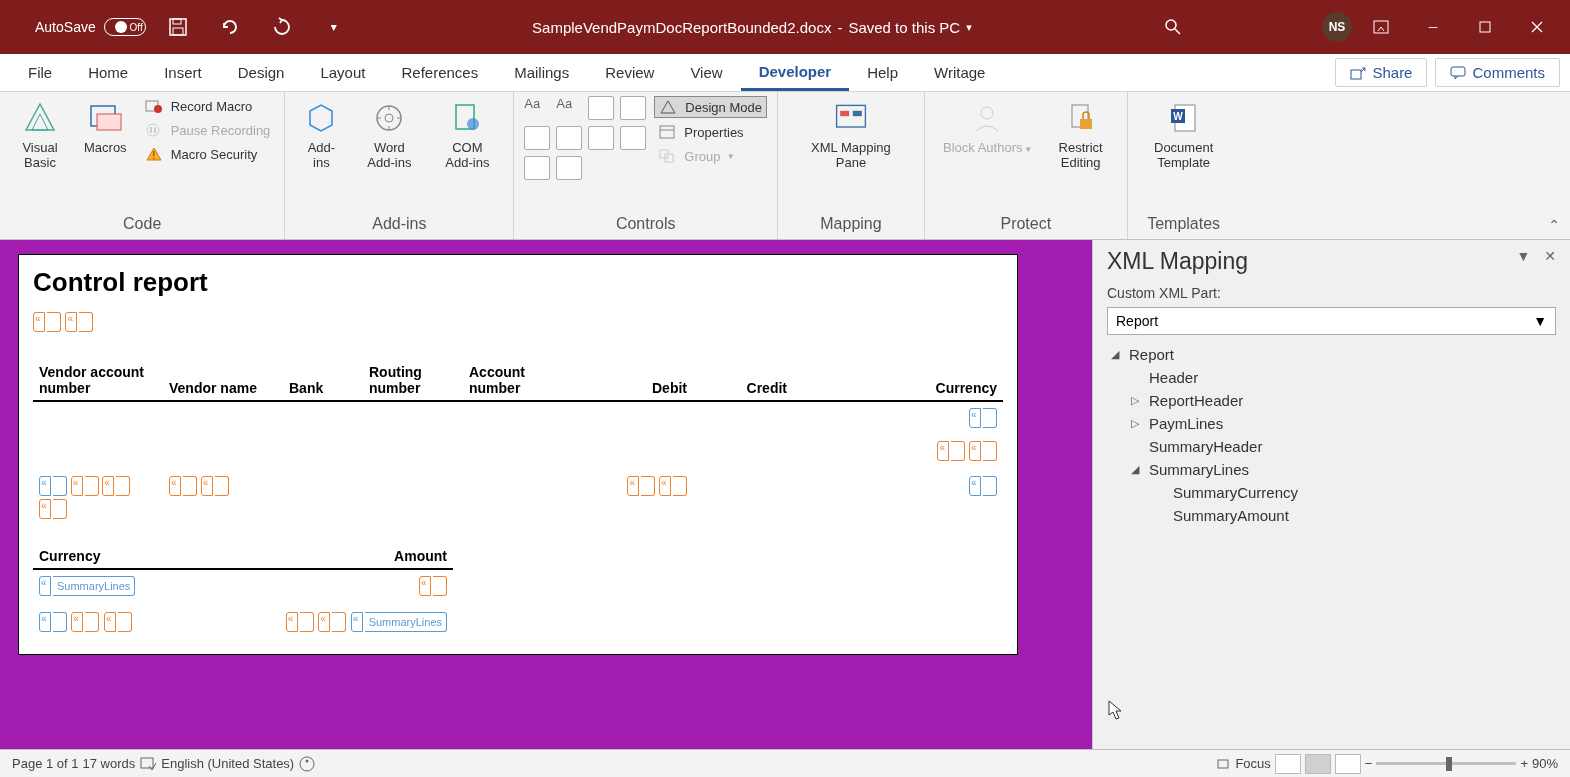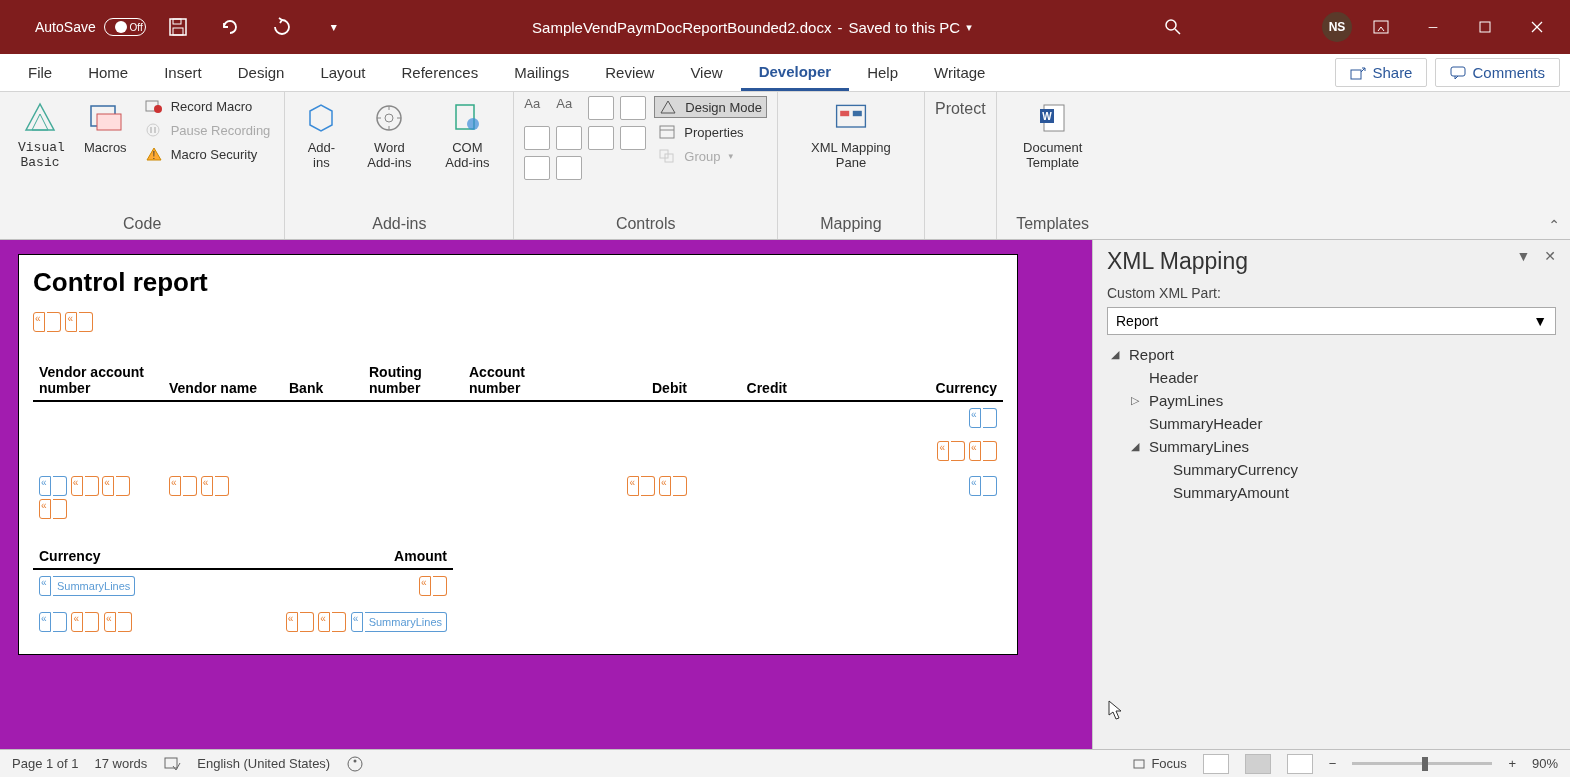--- a/index.html
+++ b/index.html
@@ -70,21 +70,21 @@
 .pane-select { width: 100%; border: 1px solid #aaa; background: white; padding: 5px 8px; font-size: 14px; display: flex; justify-content: space-between; align-items: center; margin-bottom: 8px; }
 .tree { font-size: 15px; color: #333; }
 .tree-item { padding: 3px 0 3px 4px; display: flex; align-items: center; gap: 6px; }
 .tree-caret { width: 12px; font-size: 11px; color: #555; }
 .tree-caret.right::before { content: "▷"; }
 .tree-caret.down::before { content: "◢"; }
 .indent1 { padding-left: 24px; }
 .indent2 { padding-left: 48px; }
 
 
-.statusbar { height: 28px; background: #f3f3f3; border-top: 1px solid #c0c0c0; display: flex; align-items: center; padding: 0 12px; font-size: 13px; color: #444; gap: 16px; }
+.statusbar { height: 28px; background: #f3f3f3; border-top: 1px solid #c0c0c0; display: flex; align-items: center; padding: 0 12px; font-size: 13px; color: #444; gap: 4px; }
 .statusbar .spacer { flex: 1; }
 .zoom-slider { width: 140px; height: 3px; background: #c0c0c0; position: relative; }
 .zoom-thumb { position: absolute; left: 70px; top: -5px; width: 6px; height: 14px; background: #666; }
 .view-btn { width: 26px; height: 20px; border: 1px solid #bbb; background: white; }
 .view-btn.active { background: #d0d0d0; }
 
 svg { display: block; }
 </style>
 </head>
 <body>
@@ -190,21 +190,21 @@
 
   <div class="group">
     <div class="group-body">
       <div class="big-btn">
         <div class="big-icon">
           <svg width="36" height="36" viewBox="0 0 36 36">
               <path d="M4 30 L18 4 L32 30 Z" fill="none" stroke="#4a9" stroke-width="1.5"></path>
               <path d="M10 30 L18 14 L26 30 Z" fill="none" stroke="#4a9"></path>
             </svg>
         </div>
-        <span style="width:44px;font-family:Liberation Mono, monospace;">Visual Basic</span>
+        <span style="width:44px;">Visual Basic</span>
       </div>
       <div class="big-btn">
         <div class="big-icon">
           <svg width="36" height="36" viewBox="0 0 36 36">
               <rect x="4" y="6" width="24" height="20" fill="none" stroke="#3a6ea5" stroke-width="1.5"></rect>
               <rect x="10" y="14" width="24" height="16" fill="#fdd" stroke="#c55"></rect>
             </svg>
         </div>
         <span>Macros</span>
       </div>
@@ -321,20 +321,41 @@
               <rect x="22" y="10" width="10" height="6" fill="#3a6ea5"></rect>
             </svg>
           </div>
         <span style="width:110px;">XML Mapping Pane</span>
       </div>
     </div>
     <div class="group-label">Mapping</div>
   </div>
 
   <div class="group">
+    <div class="group-body">
+      <div class="big-btn" style="color:#aaa;">
+        <div class="big-icon">
+            <svg width="34" height="34" viewBox="0 0 34 34">
+              <circle cx="17" cy="12" r="6" fill="none" stroke="#ccc"></circle>
+              <path d="M6 30 Q17 20 28 30" fill="none" stroke="#ccc"></path>
+            </svg>
+          </div>
+        <span><span>Block Authors</span> <span style="font-size:9px;">▾</span></span>
+      </div>
+      <div class="big-btn">
+        <div class="big-icon">
+            <svg width="34" height="34" viewBox="0 0 34 34">
+              <rect x="8" y="4" width="16" height="22" fill="none" stroke="#888"></rect>
+              <rect x="16" y="18" width="12" height="10" fill="#e8a23a"></rect>
+              <path d="M19 18 L19 14 A3 3 0 0 1 25 14 L25 18" fill="none" stroke="#c80" stroke-width="1.5"></path>
+            </svg>
+          </div>
+        <span style="width:56px;">Restrict Editing</span>
+      </div>
+    </div>
     <div class="group-label">Protect</div>
   </div>
 
   <div class="group" style="border-right:none;">
     <div class="group-body">
       <div class="big-btn">
         <div class="big-icon">
             <svg width="34" height="34" viewBox="0 0 34 34">
               <rect x="8" y="4" width="20" height="26" fill="#fff" stroke="#888"></rect>
               <rect x="4" y="8" width="14" height="14" fill="#2b579a"></rect>
@@ -528,20 +549,24 @@
       <span>▼</span>
     </div>
     <div class="tree">
       <div class="tree-item">
           <span class="tree-caret down"></span>
           <span>Report</span>
         </div>
       <div class="tree-item indent1">
           <span class="tree-caret"></span>
           <span>Header</span>
+        </div>
+      <div class="tree-item indent1">
+          <span class="tree-caret right"></span>
+          <span>ReportHeader</span>
         </div>
       <div class="tree-item indent1">
           <span class="tree-caret right"></span>
           <span>PaymLines</span>
         </div>
       <div class="tree-item indent1">
           <span class="tree-caret"></span>
           <span>SummaryHeader</span>
         </div>
       <div class="tree-item indent1">

